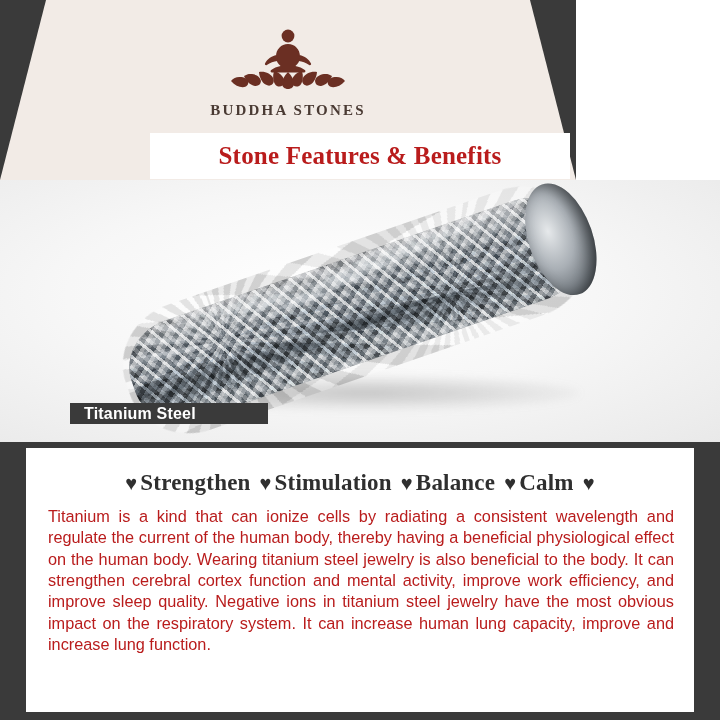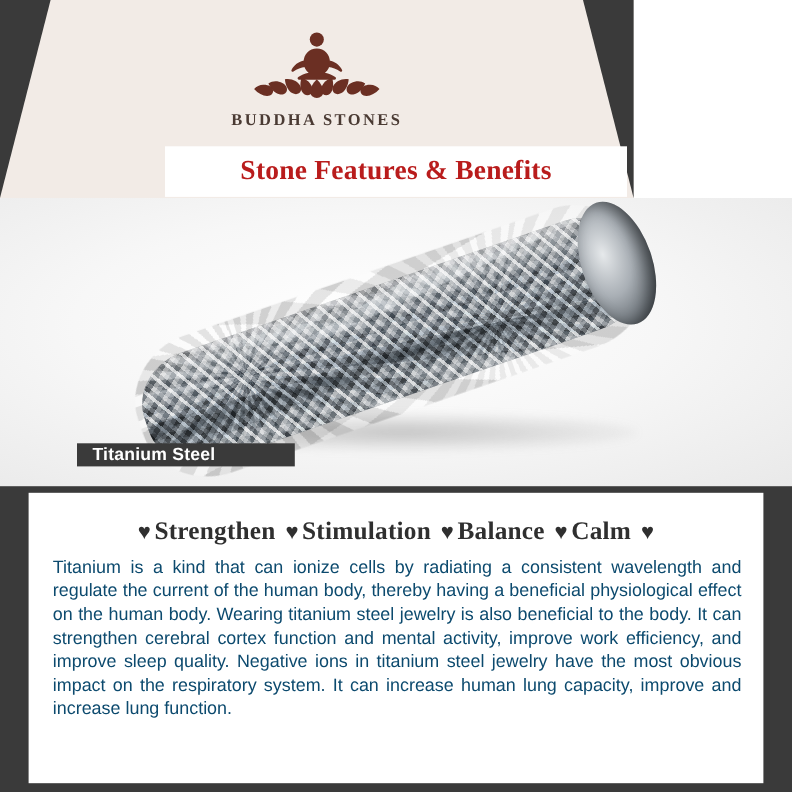--- a/index.html
+++ b/index.html
@@ -221,21 +221,21 @@
   .benefits-line .heart {
     color: #2f2f2f;
     font-size: 20px;
     padding: 0 3px;
   }
 
   .body-copy {
     margin: 10px 20px 0 22px;
     font-size: 16.3px;
     line-height: 1.31;
-    color: #0c4a6e;
+    color: #b91c1c;
     text-align: justify;
     font-family: "Liberation Sans", sans-serif;
     hyphens: auto;
   }
 </style>
 </head>
 <body>
 
 <div class="page">
 

